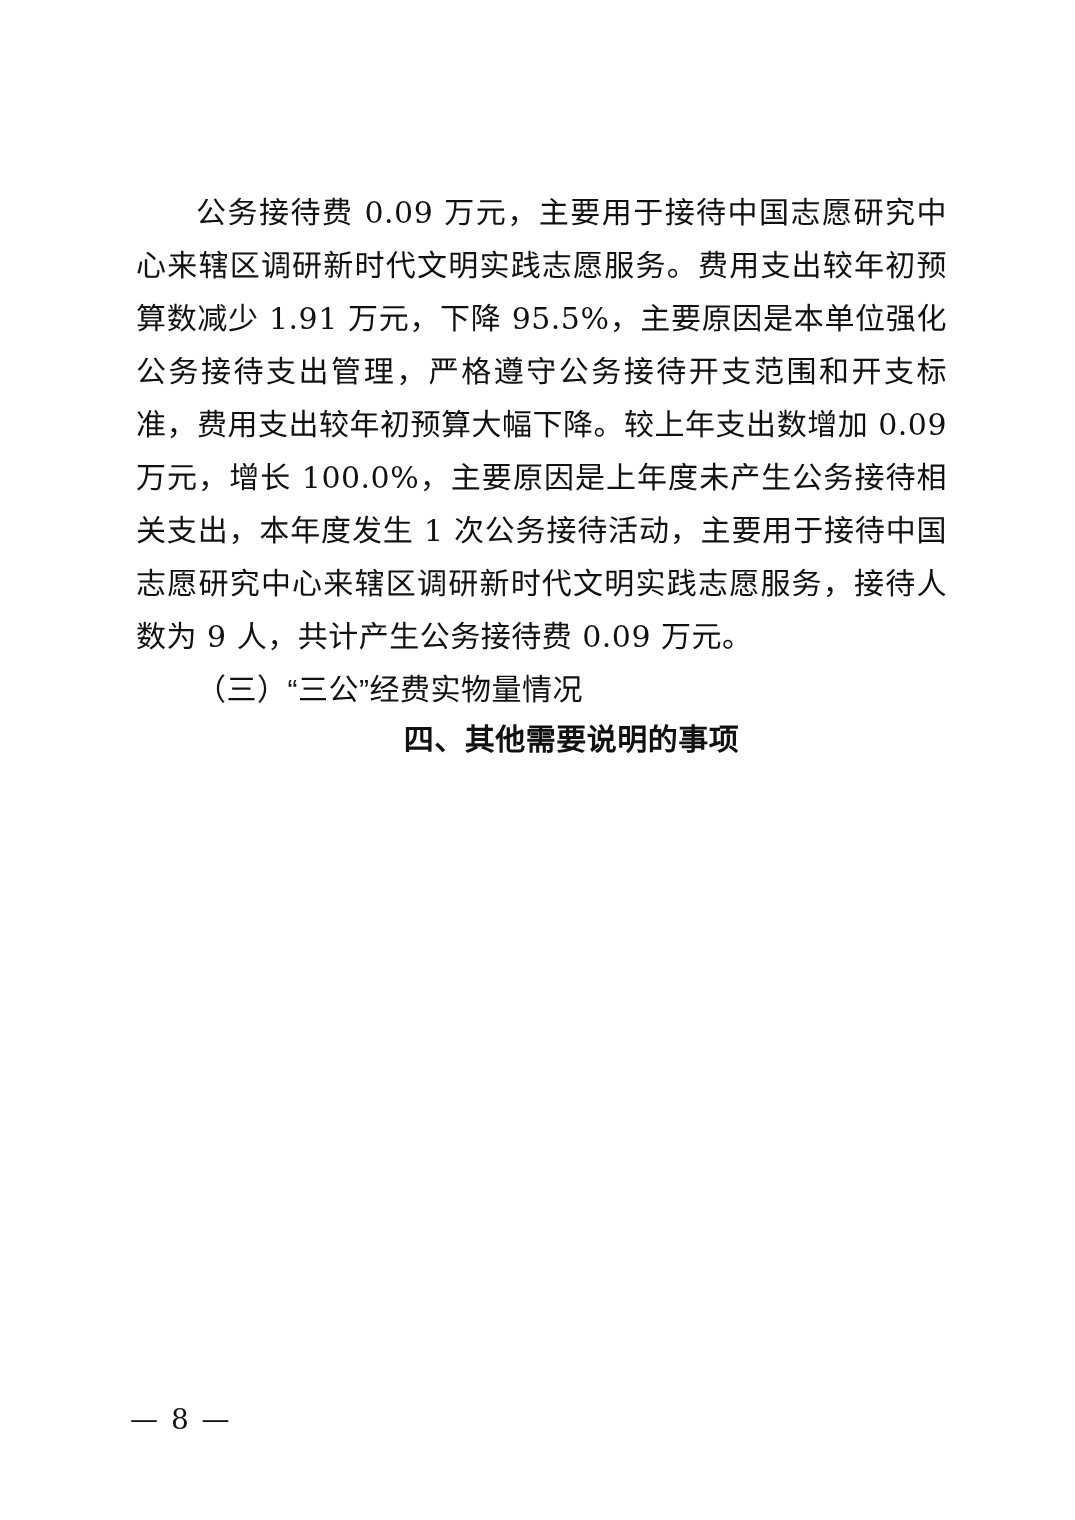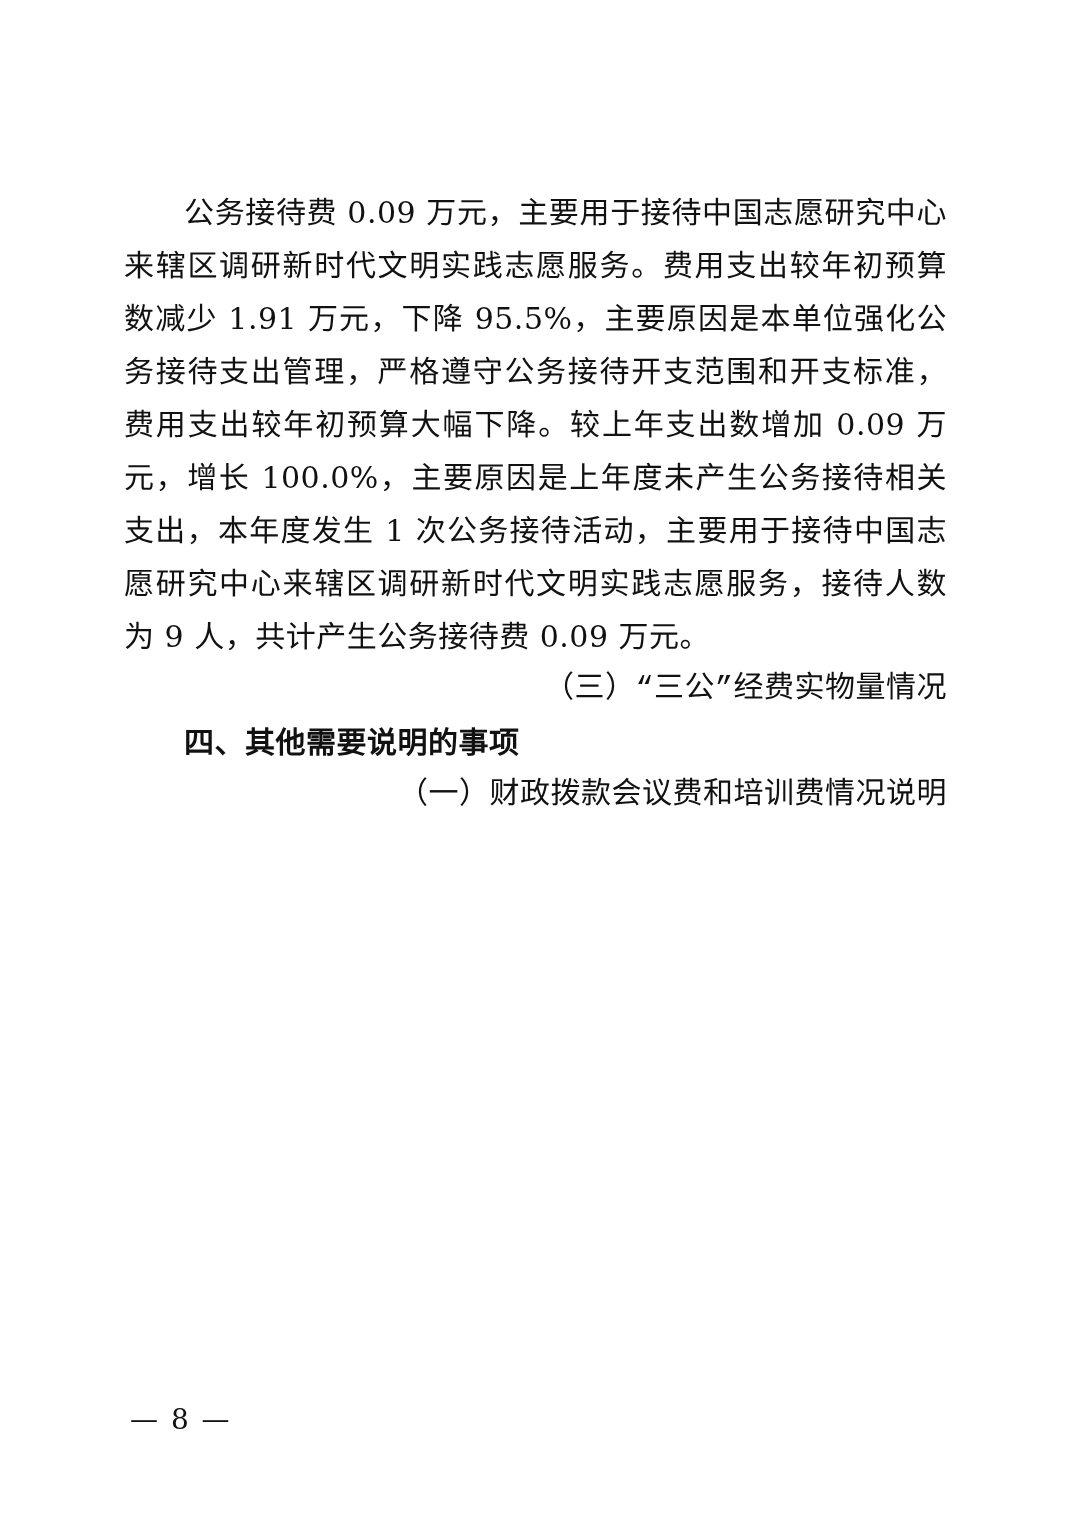--- a/index.html
+++ b/index.html
@@ -12,69 +12,68 @@
     width: 1075px;
     height: 1520px;
     background: #ffffff;
     overflow: hidden;
     color: #111111;
     font-family: "DejaVu Serif", "Liberation Serif", serif;
   }
   .content {
     position: absolute;
     top: 186px;
-    left: 124px;
+    left: 136px;
     right: 128px;
   }
   .para {
     margin: 0;
     font-size: 30px;
     line-height: 53px;
     text-align: justify;
     text-justify: inter-character;
     text-indent: 2em;
     letter-spacing: 0.5px;
     word-break: break-all;
   }
   .kai-heading {
     margin: 0;
     font-size: 30px;
     line-height: 53px;
     text-indent: 2em;
-    text-align: right;
+    text-align: left;
     letter-spacing: 0.5px;
-    font-family: Liberation Mono, monospace;
+    font-family: Liberation Sans, sans-serif;
   }
   .bold-heading {
     margin: 0;
     font-size: 30px;
     line-height: 53px;
     text-indent: 2em;
-    text-align: left;
+    text-align: center;
     font-weight: 700;
     letter-spacing: 0.5px;
-    font-family: Liberation Serif, serif;
+    font-family: Liberation Mono, monospace;
   }
   .footer {
     position: absolute;
     left: 130px;
     top: 1400px;
     font-size: 28px;
     line-height: 40px;
     letter-spacing: 2px;
     color: #111111;
     font-family: "DejaVu Serif", "Liberation Serif", serif;
   }
 </style>
 </head>
 <body>
 
 <div class="page">
   <main class="content">
     <p class="para">公务接待费 0.09 万元，主要用于接待中国志愿研究中心来辖区调研新时代文明实践志愿服务。费用支出较年初预算数减少 1.91 万元，下降 95.5%，主要原因是本单位强化公务接待支出管理，严格遵守公务接待开支范围和开支标准，费用支出较年初预算大幅下降。较上年支出数增加 0.09 万元，增长 100.0%，主要原因是上年度未产生公务接待相关支出，本年度发生 1 次公务接待活动，主要用于接待中国志愿研究中心来辖区调研新时代文明实践志愿服务，接待人数为 9 人，共计产生公务接待费 0.09 万元。</p>
     <p class="kai-heading">（三）“三公”经费实物量情况</p>
     <h2 class="bold-heading">四、其他需要说明的事项</h2>
-    <p class="kai-heading">（一）财政拨款会议费和培训费情况说明</p>
   </main>
   <footer class="footer">
     <span>— 8 —</span>
   </footer>
 </div>
 
 </body></html>

